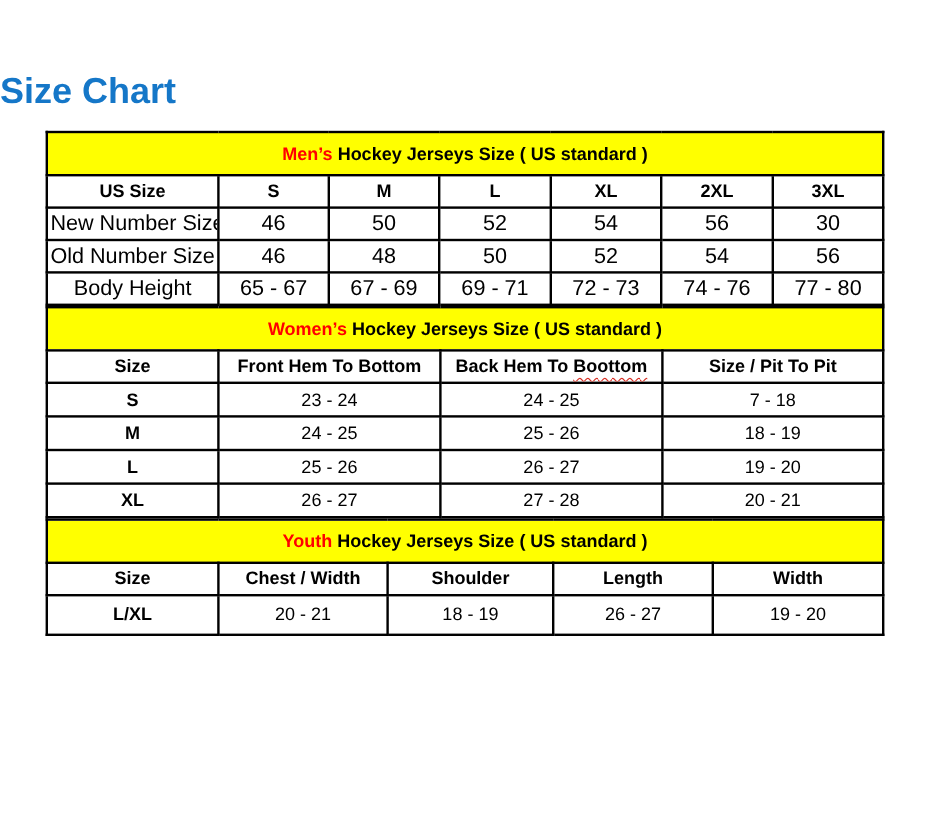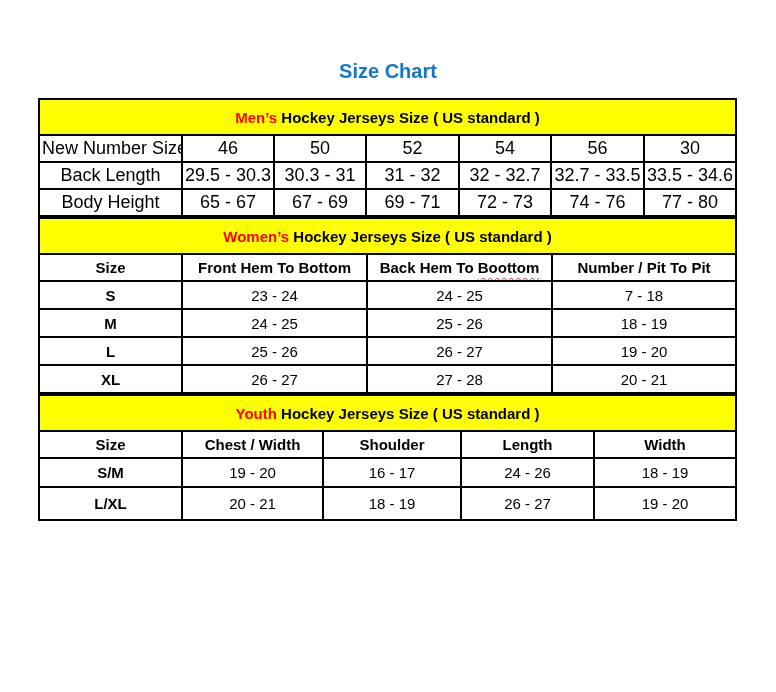--- a/index.html
+++ b/index.html
@@ -1,21 +1,21 @@
 <!DOCTYPE html>
 <html><head>
 <meta charset="utf-8">
 <style>
   html, body { margin:0; padding:0; background:#ffffff; }
   body {
     width:776px; height:692px; overflow:hidden;
     font-family:"Liberation Sans", sans-serif; color:#000;
   }
   .page-title {
-    text-align:center; font-size:20px; font-weight:bold;
+    text-align:left; font-size:30px; font-weight:bold;
     color:#1577c8; margin:60px 0 0 0; line-height:1.1;
     letter-spacing:0px;
   }
   .chart-wrap { margin:16px 0 0 38px; width:699px; }
   table.size-table {
     border-collapse:collapse; table-layout:fixed; width:697px;
   }
   table.size-table td {
     border:2px solid #000; text-align:center; vertical-align:middle;
     font-size:15px; padding:0 2px; overflow:hidden; white-space:nowrap;
@@ -56,37 +56,46 @@
         <col style="width:92px">
         <col style="width:93px">
         <col style="width:92px">
     </colgroup>
     <tbody>
       <tr>
         <td class="banner" colspan="7"><span class="hl-red">Men’s</span><span> Hockey Jerseys Size ( US standard )</span></td>
       </tr>
     </tbody>
     <tbody>
+        <tr>
+          <td class="colhead">US Size</td>
+          <td class="colhead">S</td>
+          <td class="colhead">M</td>
+          <td class="colhead">L</td>
+          <td class="colhead">XL</td>
+          <td class="colhead">2XL</td>
+          <td class="colhead">3XL</td>
+        </tr>
         <tr class="mens-row">
           <td class="rowlabel">New Number Size</td>
           <td>46</td>
           <td>50</td>
           <td>52</td>
           <td>54</td>
           <td>56</td>
           <td>30</td>
         </tr>
         <tr class="mens-row">
-          <td class="rowlabel">Back Length</td>
-          <td>29.5 - 30.3</td>
-          <td>30.3 - 31</td>
-          <td>31 - 32</td>
-          <td>32 - 32.7</td>
-          <td>32.7 - 33.5</td>
-          <td>33.5 - 34.6</td>
+          <td class="rowlabel">Old Number Size</td>
+          <td>46</td>
+          <td>48</td>
+          <td>50</td>
+          <td>52</td>
+          <td>54</td>
+          <td>56</td>
         </tr>
         <tr class="mens-row">
           <td class="rowlabel">Body Height</td>
           <td>65 - 67</td>
           <td>67 - 69</td>
           <td>69 - 71</td>
           <td>72 - 73</td>
           <td>74 - 76</td>
           <td>77 - 80</td>
         </tr>
@@ -103,21 +112,21 @@
     <tbody>
       <tr>
         <td class="banner" colspan="4"><span class="hl-red">Women’s</span><span> Hockey Jerseys Size ( US standard )</span></td>
       </tr>
     </tbody>
     <tbody>
         <tr>
           <td class="colhead">Size</td>
           <td class="colhead">Front Hem To Bottom</td>
           <td class="colhead">Back Hem To <span class="squiggle">Boottom</span></td>
-          <td class="colhead">Number / Pit To Pit</td>
+          <td class="colhead">Size / Pit To Pit</td>
         </tr>
         <tr class="womens-row">
           <td class="rowlabel bold">S</td>
           <td>23 - 24</td>
           <td>24 - 25</td>
           <td>7 - 18</td>
         </tr>
         <tr class="womens-row">
           <td class="rowlabel bold">M</td>
           <td>24 - 25</td>
@@ -153,27 +162,20 @@
       </tr>
     </tbody>
     <tbody>
         <tr>
           <td class="colhead">Size</td>
           <td class="colhead">Chest / Width</td>
           <td class="colhead">Shoulder</td>
           <td class="colhead">Length</td>
           <td class="colhead">Width</td>
         </tr>
-        <tr class="youth-row">
-          <td class="rowlabel bold">S/M</td>
-          <td>19 - 20</td>
-          <td>16 - 17</td>
-          <td>24 - 26</td>
-          <td>18 - 19</td>
-        </tr>
         <tr class="youth-row youth-last">
           <td class="rowlabel bold">L/XL</td>
           <td>20 - 21</td>
           <td>18 - 19</td>
           <td>26 - 27</td>
           <td>19 - 20</td>
         </tr>
       </tbody>
   </table>
 

